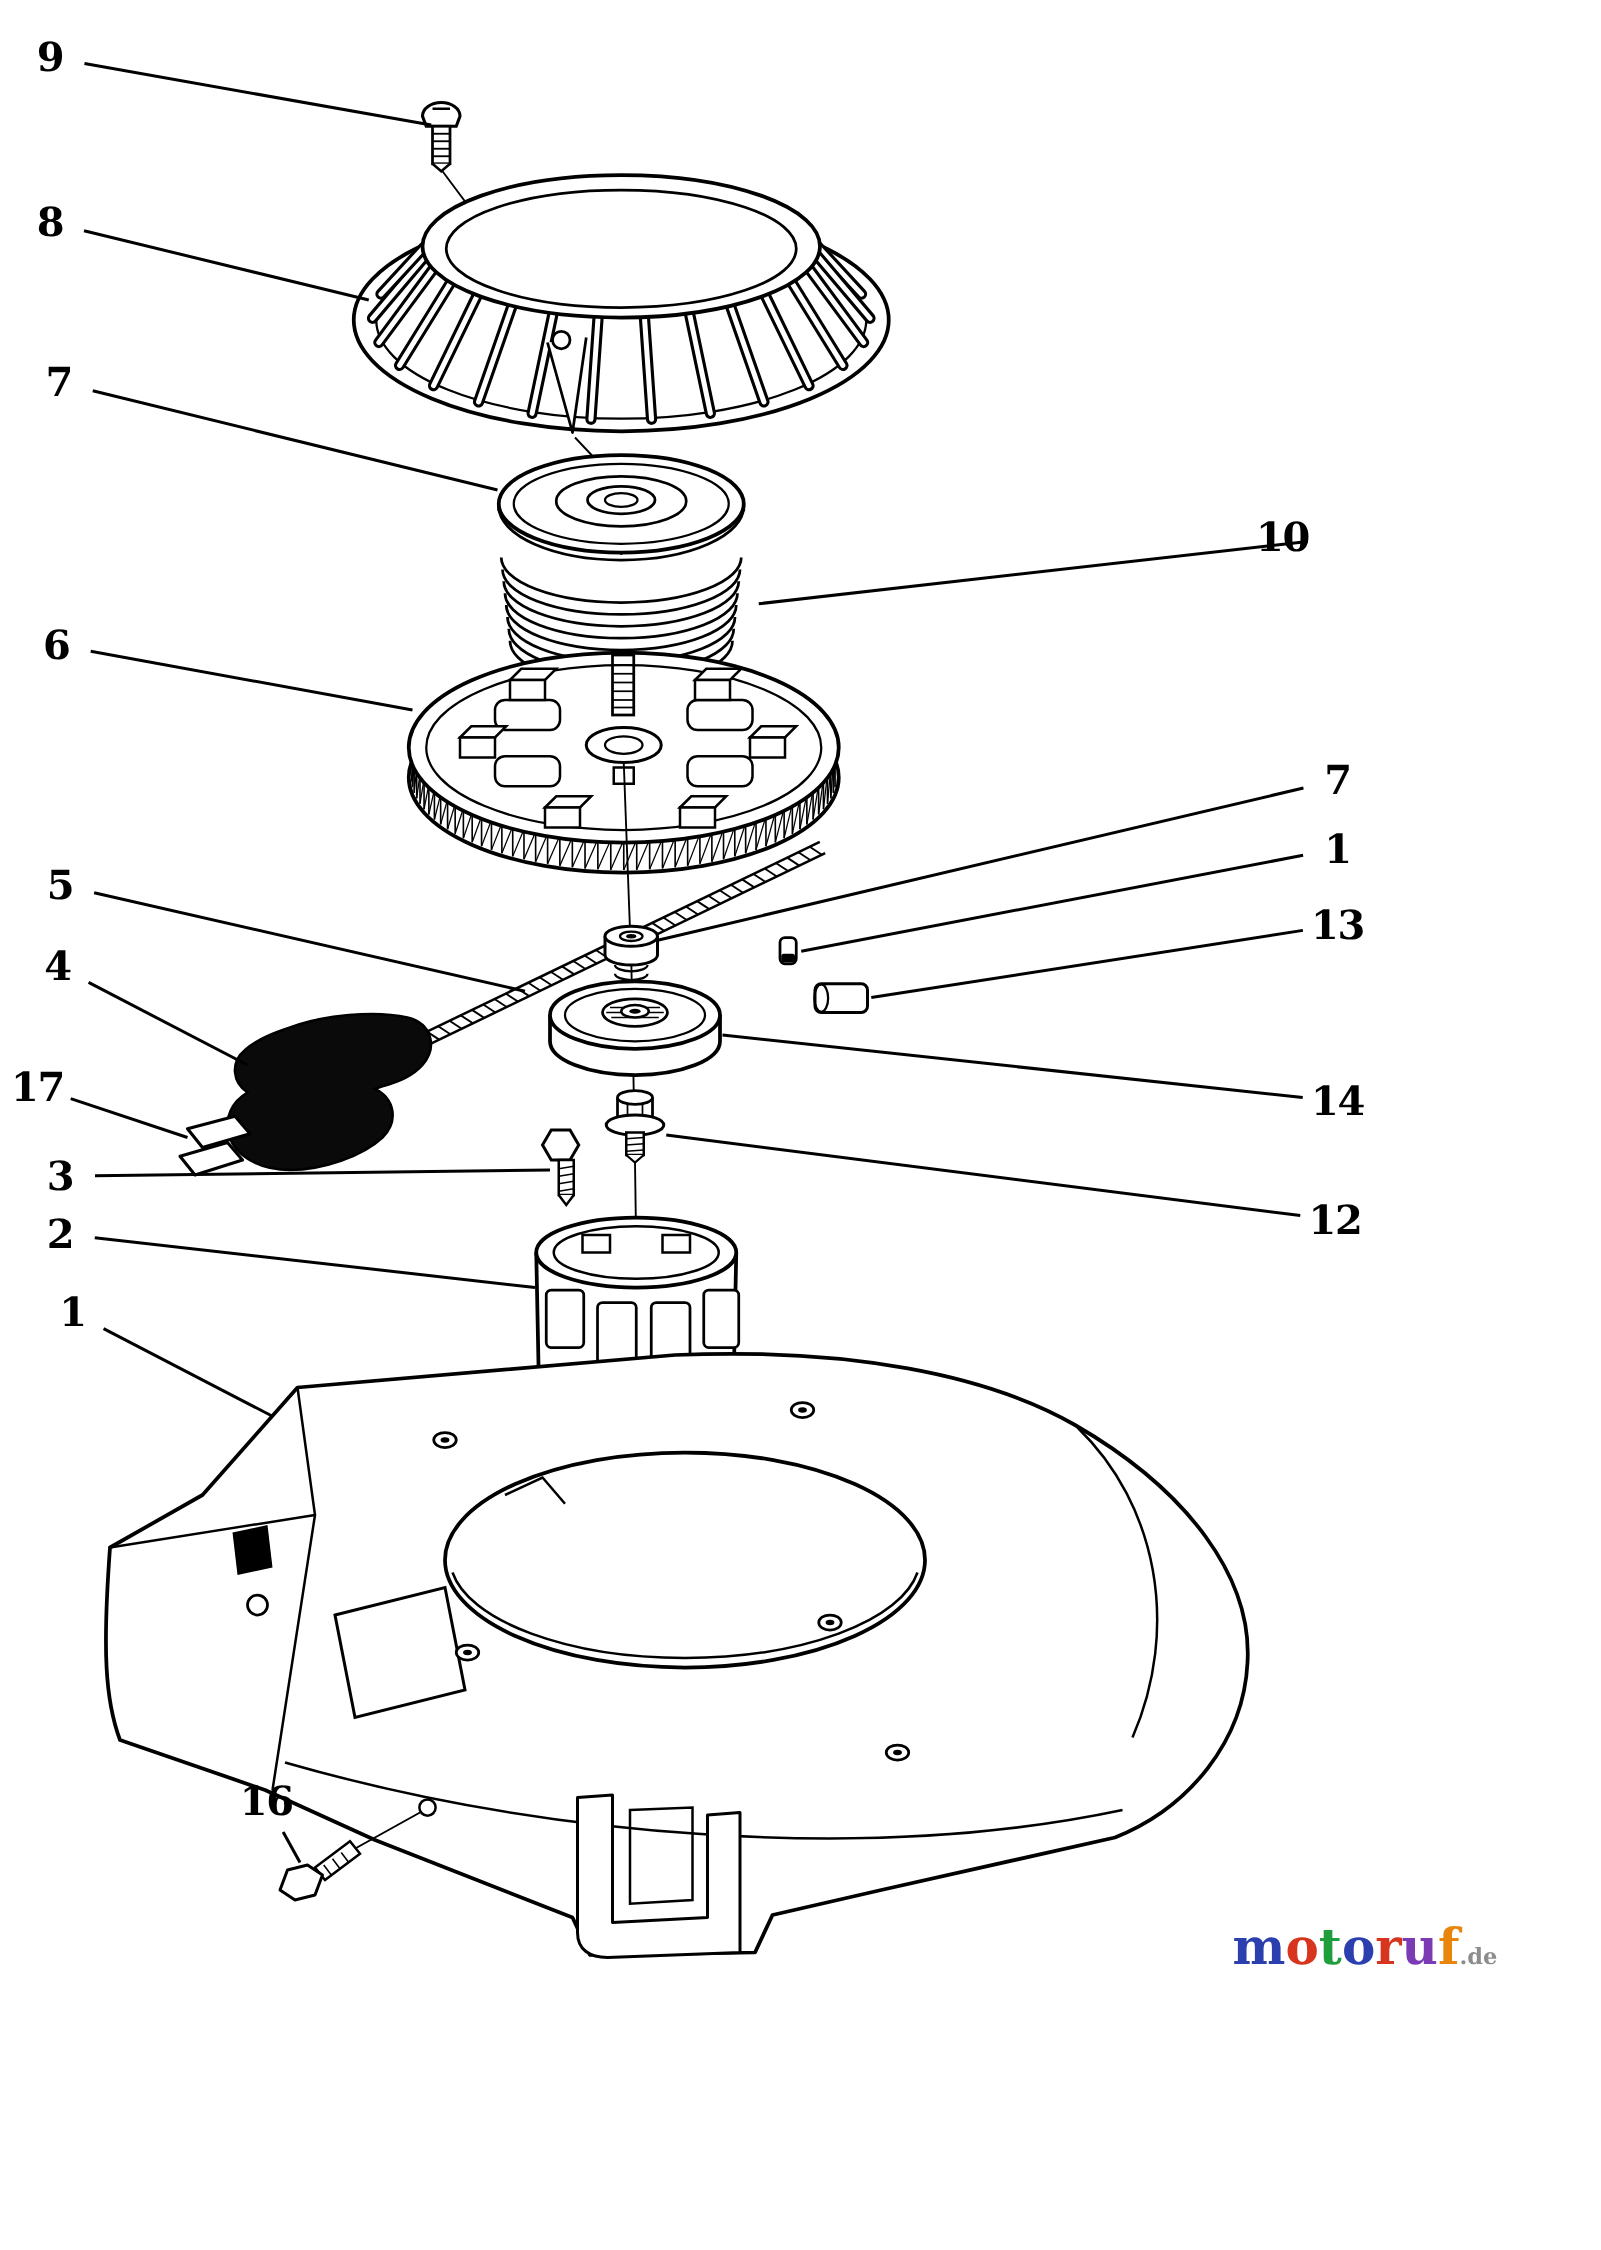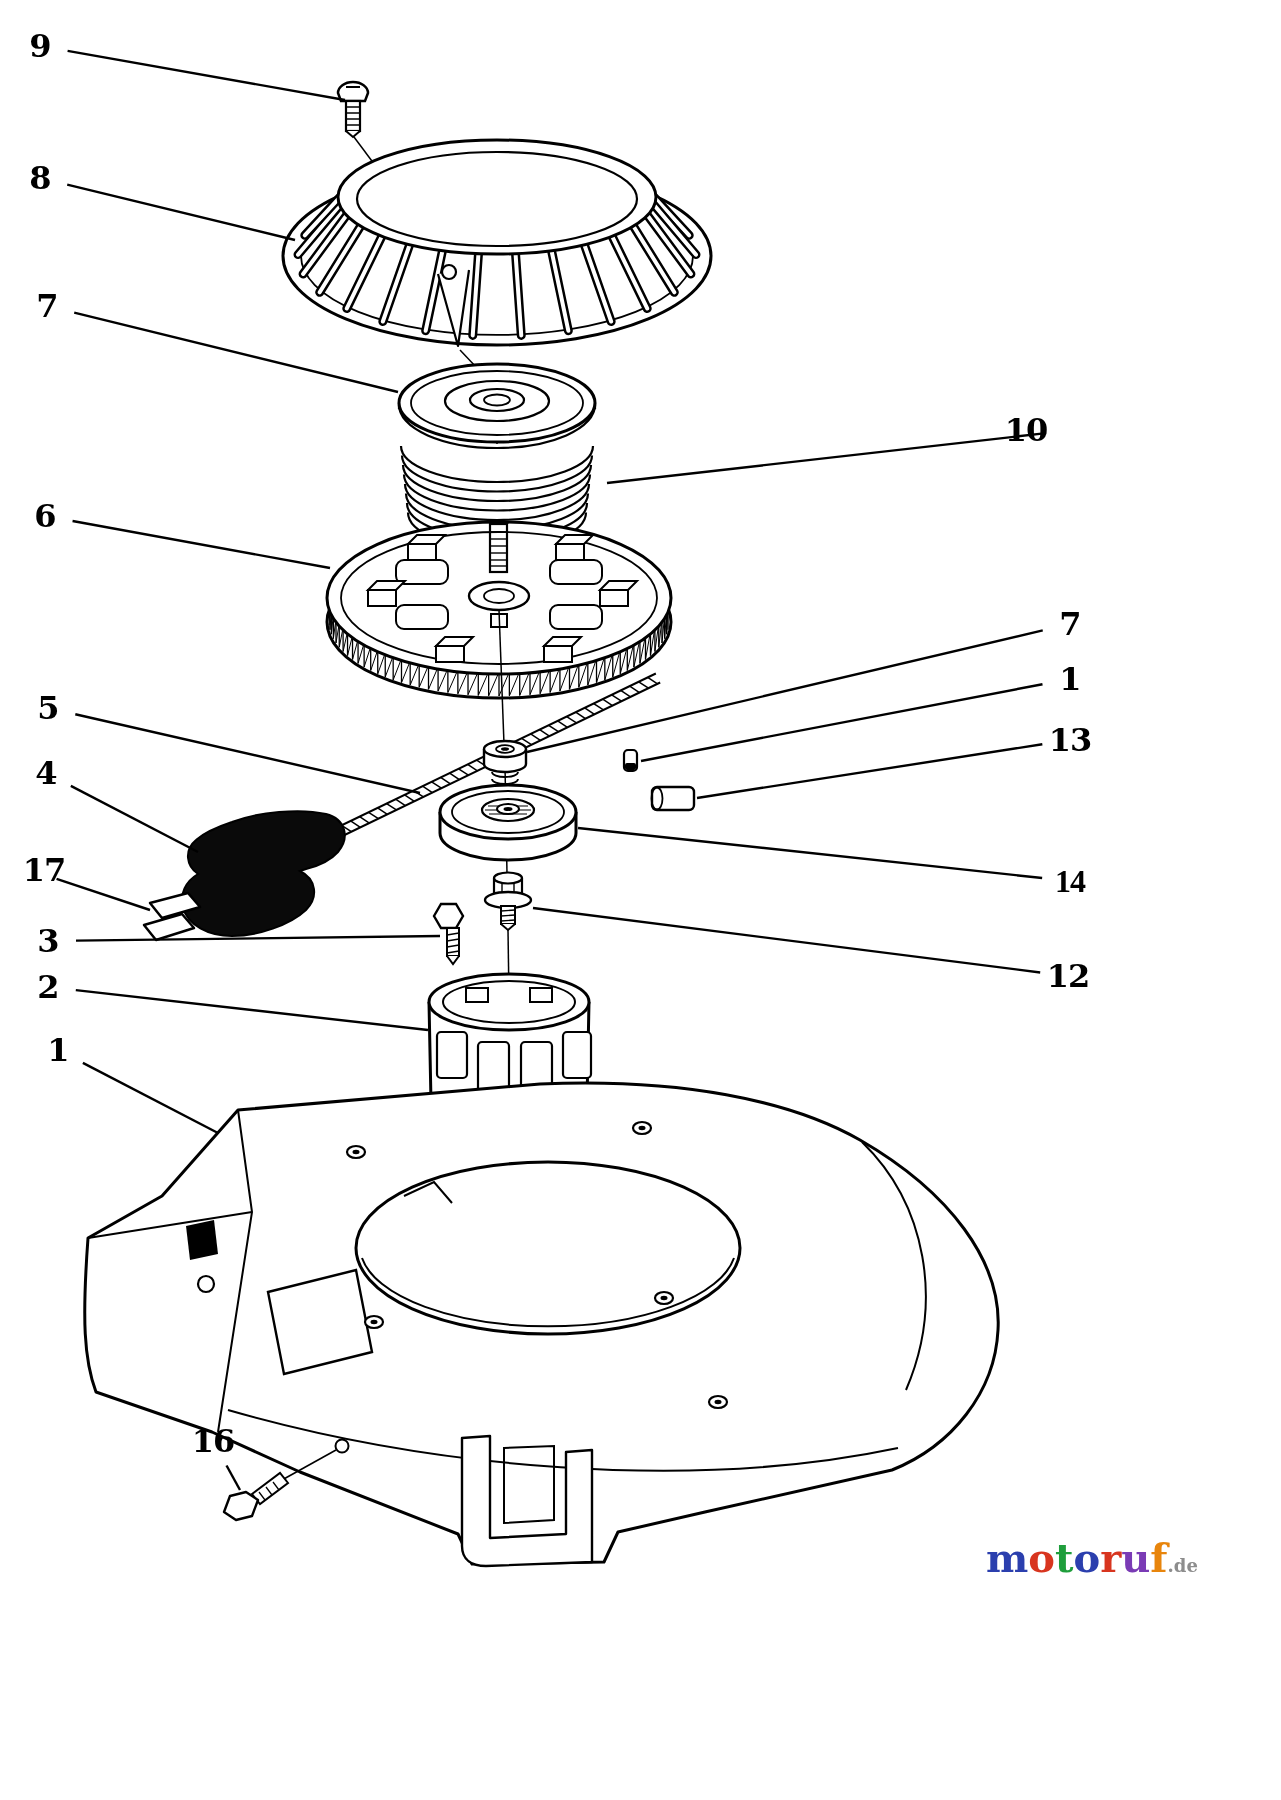--- a/index.html
+++ b/index.html
@@ -470,30 +470,30 @@
       </g>
 </svg>
 
 <div id="labels">
       <div class="part-label" style="left: 40px; top: 46px;">9</div>
       <div class="part-label" style="left: 40px; top: 178px;">8</div>
       <div class="part-label" style="left: 47px; top: 306px;">7</div>
       <div class="part-label" style="left: 45px; top: 516px;">6</div>
       <div class="part-label" style="left: 48px; top: 708px;">5</div>
       <div class="part-label" style="left: 46px; top: 773px;">4</div>
-      <div class="part-label" style="left: 30px; top: 870px; margin-left: 14px;">17</div>
+      <div class="part-label" style="left: 30px; top: 870px;">17</div>
       <div class="part-label" style="left: 48px; top: 941px;">3</div>
       <div class="part-label" style="left: 48px; top: 987px;">2</div>
       <div class="part-label" style="left: 58px; top: 1050px;">1</div>
       <div class="part-label" style="left: 213px; top: 1441px;">16</div>
       <div class="part-label" style="left: 1026px; top: 430px;">10</div>
       <div class="part-label" style="left: 1070px; top: 624px;">7</div>
       <div class="part-label" style="left: 1070px; top: 679px;">1</div>
       <div class="part-label" style="left: 1070px; top: 740px;">13</div>
-      <div class="part-label" style="left: 1070px; top: 881px; font-family: Liberation Serif, serif;">14</div>
+      <div class="part-label" style="left: 1070px; top: 881px;">14</div>
       <div class="part-label" style="left: 1068px; top: 976px;">12</div>
     </div>
 
 <div class="watermark">
   <span id="wm-letters"><span style="color: rgb(43, 63, 174);">m</span><span style="color: rgb(216, 53, 31);">o</span><span style="color: rgb(31, 158, 60);">t</span><span style="color: rgb(43, 63, 174);">o</span><span style="color: rgb(216, 53, 31);">r</span><span style="color: rgb(122, 59, 181);">u</span><span style="color: rgb(232, 133, 12);">f</span></span><span id="wm-suffix" class="suffix" style="color: rgb(141, 141, 141);">.de</span>
 </div>
 
 </div>
 
 </body></html>

